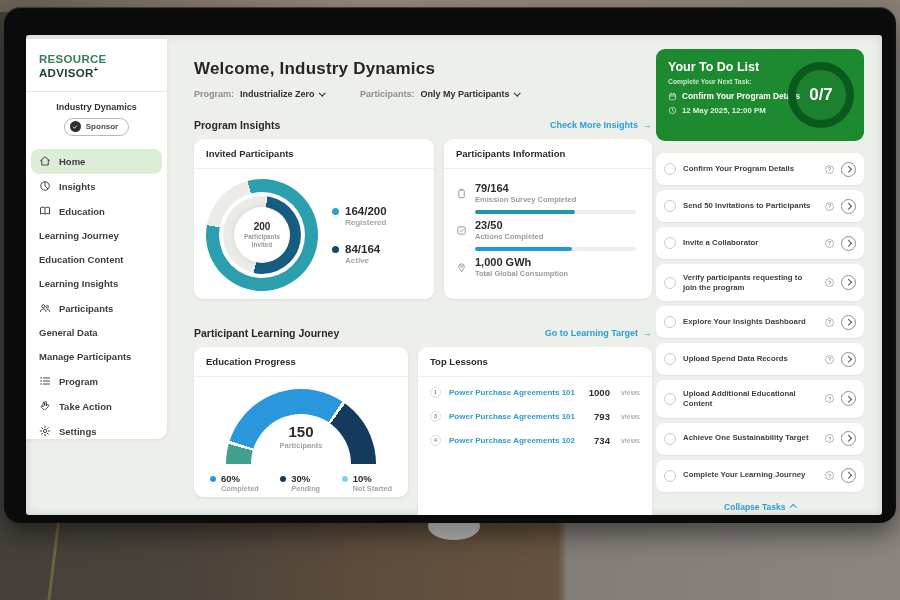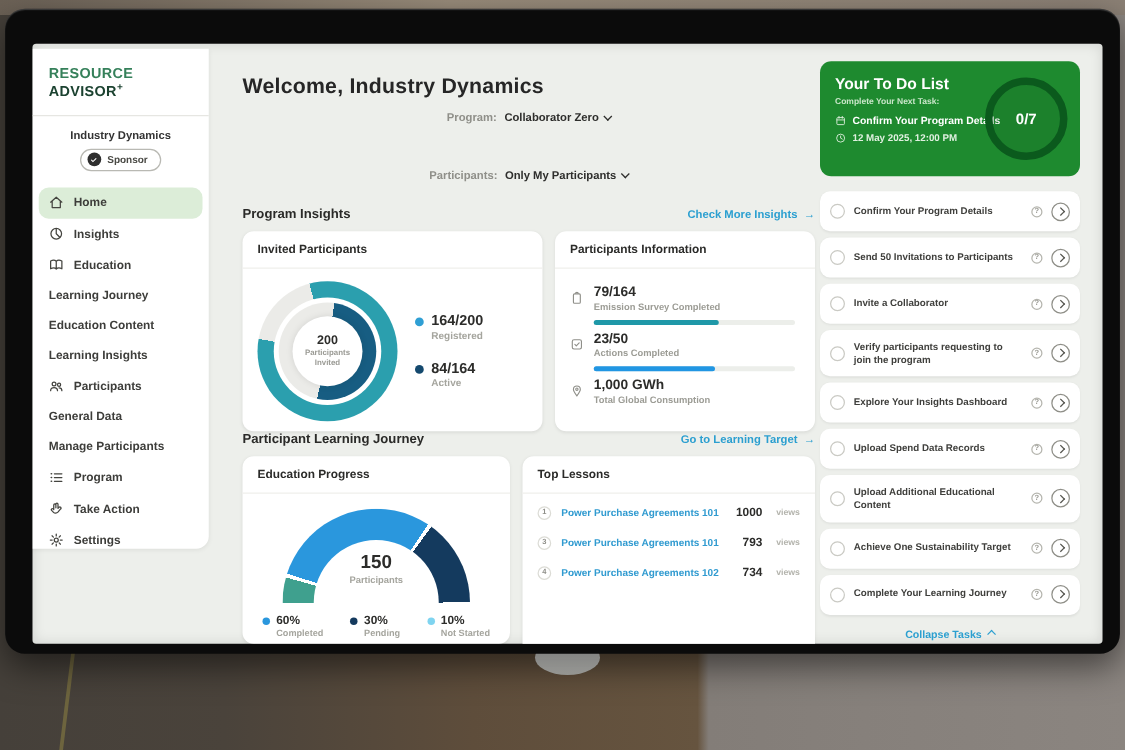--- a/index.html
+++ b/index.html
@@ -33,30 +33,30 @@
   .sb-badge .dot svg{width:6px;height:6px;}
   .nav{margin-top:13px;}
   .nav-item{display:flex;align-items:center;gap:8px;padding:6.5px 13px;font-size:9.5px;font-weight:700;color:#3d3d3a;cursor:pointer;}
   .nav-item.active{background:#dcedd8;border-radius:8px;margin:0 5px;padding-left:8px;}
   .nav-icon{width:12px;height:12px;flex:0 0 12px;display:inline-flex;color:#44443f;}
   .nav-icon svg{width:12px;height:12px;}
 
   
   .main{position:absolute;left:168px;top:0;width:458px;}
   .page-title{margin-top:24px;font-size:17px;font-weight:800;color:#262626;letter-spacing:.2px;}
-  .filters{display:flex;gap:36px;margin-top:10px;align-items:center;flex-direction:column;}
+  .filters{display:flex;gap:36px;margin-top:10px;align-items:center;}
   .filter{display:flex;align-items:center;gap:6px;font-size:9px;cursor:pointer;}
   .f-label{color:#8f8f89;font-weight:600;}
   .f-value{color:#2e2e2c;font-weight:800;display:flex;align-items:center;gap:5px;}
   .chev{display:inline-block;width:4.5px;height:4.5px;border-right:1.6px solid currentColor;border-bottom:1.6px solid currentColor;}
   .chev.down{transform:rotate(45deg) translate(-1px,-1px);}
   .chev.up{transform:rotate(-135deg) translate(-1px,-1px);}
   .chev.right{transform:rotate(-45deg);}
   .sec-row{display:flex;justify-content:space-between;align-items:center;margin-top:20px;}
-  .sec-row.second{margin-top:0;}
+  .sec-row.second{margin-top:28px;}
   .sec-title{font-size:10.5px;font-weight:800;color:#2a2a28;}
   .sec-link{font-size:9px;font-weight:700;color:#2b9fd0;display:flex;gap:5px;align-items:center;cursor:pointer;}
   .cards{display:flex;gap:10px;margin-top:8px;}
   .card{background:#fff;border-radius:9px;box-shadow:0 1px 3px rgba(0,0,0,.08);}
   .card-h{padding:9px 12px;font-size:9.5px;font-weight:800;color:#2b2b29;border-bottom:1px solid #efefec;}
   .card-invited{flex:0 0 240px;height:160px;}
   .card-pinfo{flex:1;height:160px;}
   .card-edu{flex:0 0 214px;height:150px;}
   .card-lessons{flex:1;height:182px;}
 
@@ -111,22 +111,22 @@
 
   
   .rightcol{position:absolute;left:630px;top:14px;width:208px;}
   .todo-panel{border-radius:9px;padding:11px 12px;position:relative;height:92px;color:#fff;}
   .td-title{font-size:12.5px;font-weight:800;}
   .td-sub{font-size:6.8px;color:#c9e6c9;font-weight:600;margin-top:4px;}
   .td-task{font-size:8.3px;font-weight:800;margin-top:6px;display:flex;gap:5px;align-items:center;}
   .td-time{font-size:7.8px;font-weight:600;margin-top:5px;display:flex;gap:5px;align-items:center;color:#dff0df;}
   .td-ico{width:9px;height:9px;display:inline-flex;flex:0 0 9px;color:#d7ecd7;}
   .td-ico svg{width:9px;height:9px;}
-  .td-ring{position:absolute;right:10px;top:13px;width:66px;height:66px;border:6px solid #84cc16;border-radius:50%;
-    display:flex;align-items:center;justify-content:center;font-size:12px;font-weight:800;background:rgba(0,0,0,.06);}
+  .td-ring{position:absolute;right:10px;top:13px;width:66px;height:66px;border:8px solid #84cc16;border-radius:50%;
+    display:flex;align-items:center;justify-content:center;font-size:17px;font-weight:800;background:rgba(0,0,0,.06);}
   .tasks{margin-top:12px;display:flex;flex-direction:column;gap:5px;}
   .task{background:#fff;border-radius:8px;box-shadow:0 1px 2px rgba(0,0,0,.06);padding:8.5px 8px;
     display:flex;align-items:center;gap:7px;cursor:pointer;}
   .t-check{width:12px;height:12px;border:1.5px solid #cacac4;border-radius:50%;flex:0 0 12px;}
   .t-label{font-size:7.8px;font-weight:700;color:#3f3f3c;flex:1;line-height:1.3;}
   .t-info{width:9px;height:9px;border:1px solid #b5b5ae;border-radius:50%;color:#9a9a93;font-size:6px;
     display:flex;align-items:center;justify-content:center;font-weight:700;flex:0 0 9px;}
   .t-go{width:15px;height:15px;border:1.5px solid #8f8f88;border-radius:50%;color:#55554f;
     display:flex;align-items:center;justify-content:center;flex:0 0 15px;}
   .collapse{margin-top:10px;text-align:center;font-size:8.5px;font-weight:800;color:#2b9fd0;
@@ -254,21 +254,21 @@
     </div>
 
     <div class="main">
       <div class="page-title">Welcome, Industry Dynamics</div>
 
       <div class="filters">
 
           <div class="filter">
             <span class="f-label">Program:</span>
             <span class="f-value">
-              <span>Collaborator Zero</span>
+              <span>Industrialize Zero</span>
               <span class="chev down"></span>
             </span>
           </div>
 
           <div class="filter">
             <span class="f-label">Participants:</span>
             <span class="f-value">
               <span>Only My Participants</span>
               <span class="chev down"></span>
             </span>

